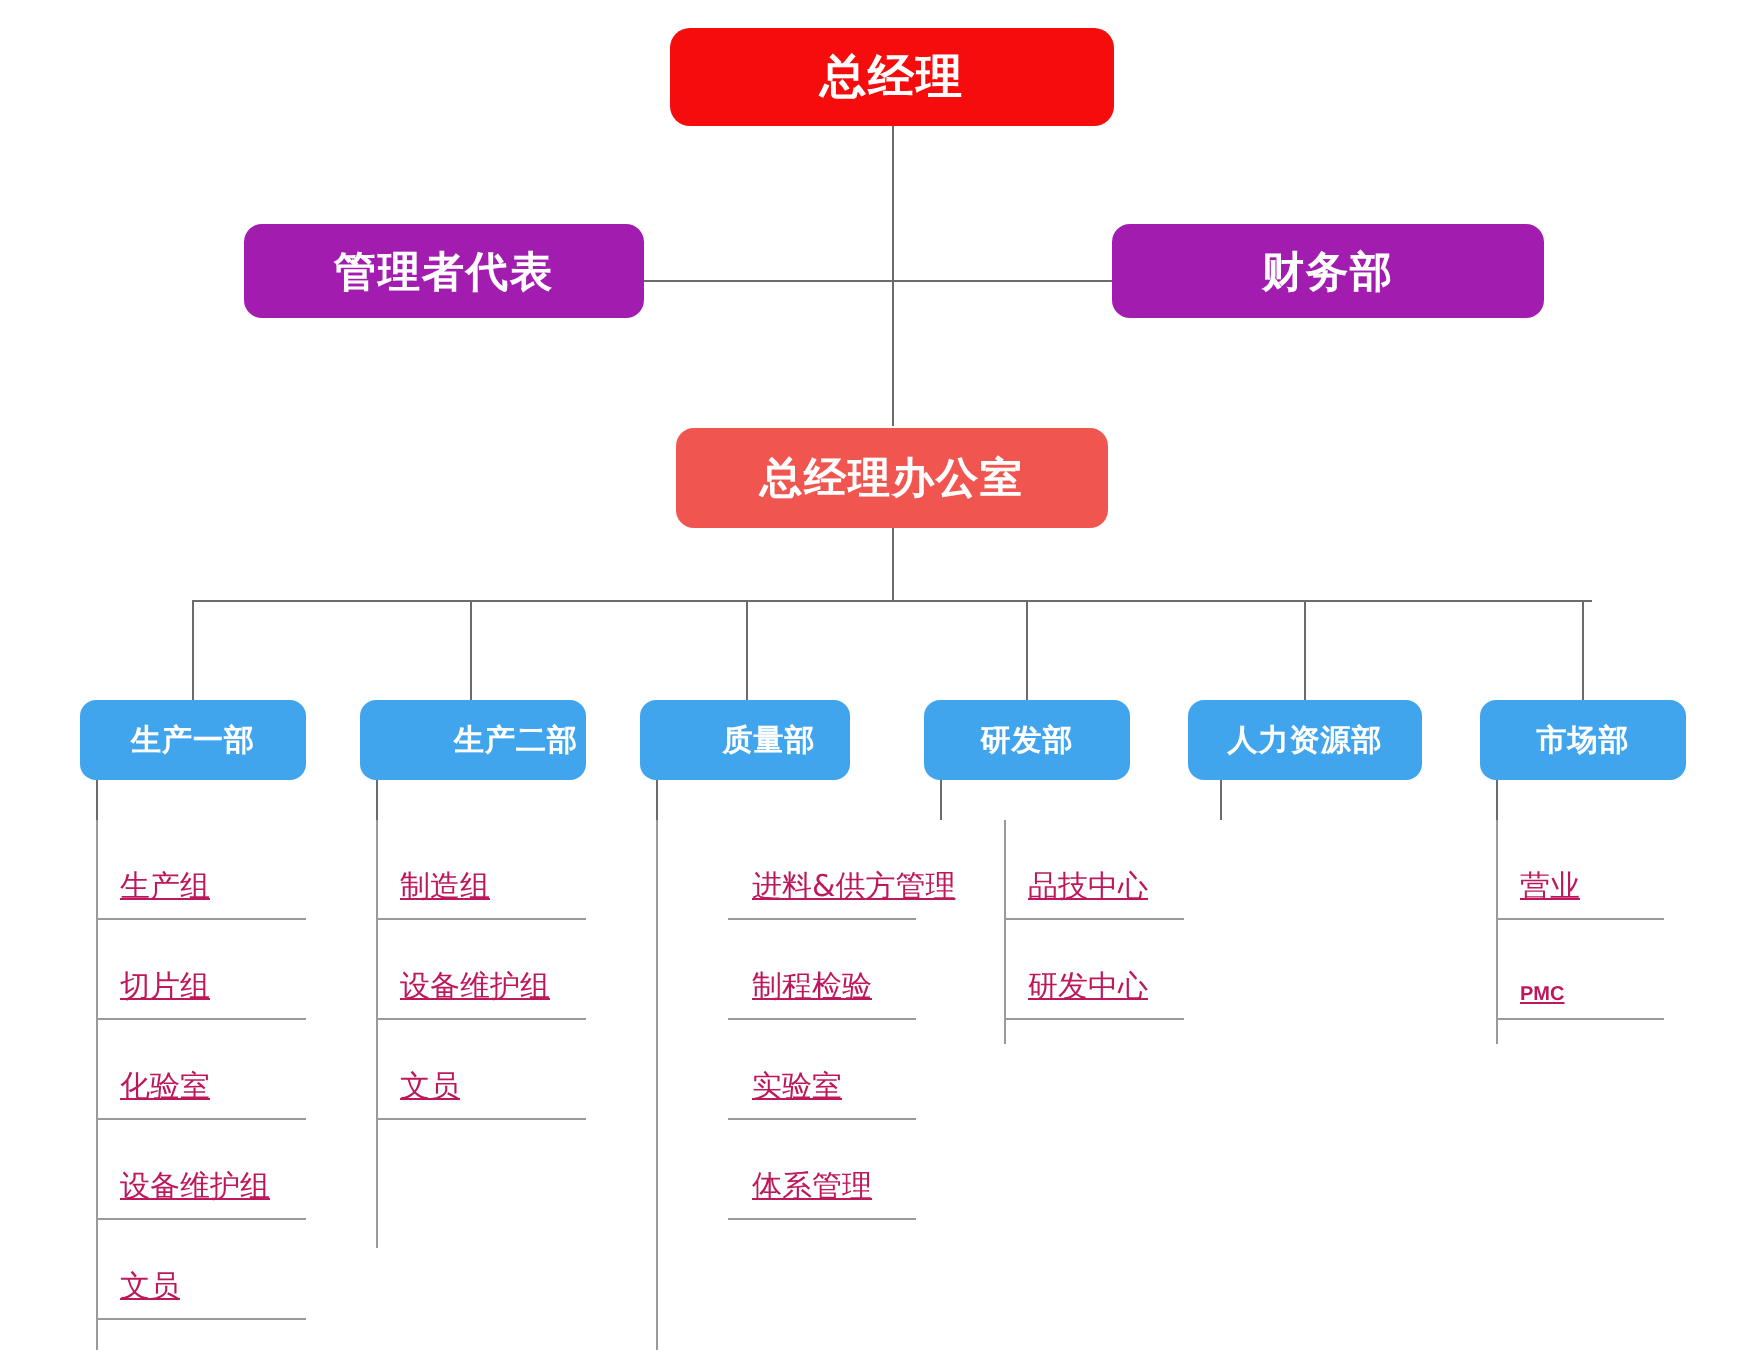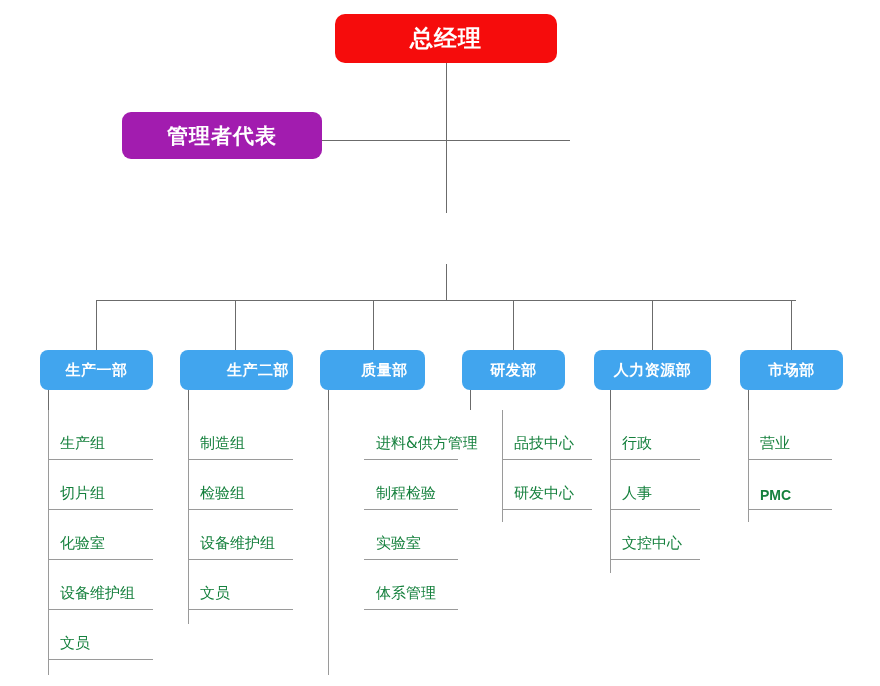--- a/index.html
+++ b/index.html
@@ -77,33 +77,34 @@
     background: #9a9a9a;
   }
   .subitem {
     position: relative;
     box-sizing: border-box;
     height: 50px;
     padding-left: 12px;
     display: flex;
     align-items: flex-end;
     border-bottom: 1px solid #9a9a9a;
-    color: #15803d;
+    color: #be185d;
     font-family: "DejaVu Sans", "Liberation Sans", sans-serif;
     font-size: 15px;
     white-space: nowrap;
+    text-decoration: underline;
   }
   .subitem span {
     display: block;
     padding-bottom: 6px;
   }
   .subitem.latin span {
     font-family: "Liberation Sans", "DejaVu Sans", sans-serif;
     font-weight: bold;
-    font-size: 14px;
+    font-size: 10px;
   }
 </style>
 </head>
 <body>
 
 <div id="chart">
 
   <div class="line vline" style="left:446px; top:63px; height:150px;"></div>
 
   <div class="line hline" style="left:322px; top:140px; width:248px;"></div>
@@ -127,21 +128,27 @@
   <div class="line vline" style="left:748px; top:390px; height:20px;"></div>
 
   <div class="node node-root" style="left:335px; top:14px; width:222px; height:49px;">
     <span>总经理</span>
   </div>
 
   <div class="node node-blue" style="left:122px; top:112px; width:200px; height:47px;">
     <span>管理者代表</span>
   </div>
 
-
+  <div class="node node-blue" style="left:556px; top:112px; width:216px; height:47px;">
+    <span>财务部</span>
+  </div>
+
+  <div class="node node-salmon" style="left:338px; top:214px; width:216px; height:50px;">
+    <span>总经理办公室</span>
+  </div>
 
   <div class="node node-dept" style="left:40px; top:350px; width:113px; height:40px;">
     <span>生产一部</span>
   </div>
   <div class="node node-dept" style="left:180px; top:350px; width:113px; height:40px;padding-left:43px;">
     <span>生产二部</span>
   </div>
   <div class="node node-dept" style="left:320px; top:350px; width:105px; height:40px;padding-left:24px;">
     <span>质量部</span>
   </div>
@@ -173,23 +180,20 @@
         <span>文员</span>
       </div>
   </div>
 
   <div class="subcol" style="left:188px; top:410px; width:105px;">
     <div class="spine" style="height:214px;"></div>
     <div class="subitem">
         <span>制造组</span>
       </div>
     <div class="subitem">
-        <span>检验组</span>
-      </div>
-    <div class="subitem">
         <span>设备维护组</span>
       </div>
     <div class="subitem">
         <span>文员</span>
       </div>
   </div>
 
   <div class="subcol" style="left:328px; top:410px; width:130px;padding-left:36px;">
     <div class="spine" style="height:265px;"></div>
     <div class="subitem">
@@ -209,32 +213,20 @@
   <div class="subcol" style="left:470px; top:410px; width:90px;margin-left:32px;">
     <div class="spine" style="height:112px;"></div>
     <div class="subitem">
         <span>品技中心</span>
       </div>
     <div class="subitem">
         <span>研发中心</span>
       </div>
   </div>
 
-  <div class="subcol" style="left:610px; top:410px; width:90px;">
-    <div class="spine" style="height:163px;"></div>
-    <div class="subitem">
-        <span>行政</span>
-      </div>
-    <div class="subitem">
-        <span>人事</span>
-      </div>
-    <div class="subitem">
-        <span>文控中心</span>
-      </div>
-  </div>
 
   <div class="subcol" style="left:748px; top:410px; width:84px;">
     <div class="spine" style="height:112px;"></div>
     <div class="subitem">
         <span>营业</span>
       </div>
     <div class="subitem latin">
         <span>PMC</span>
       </div>
   </div>

